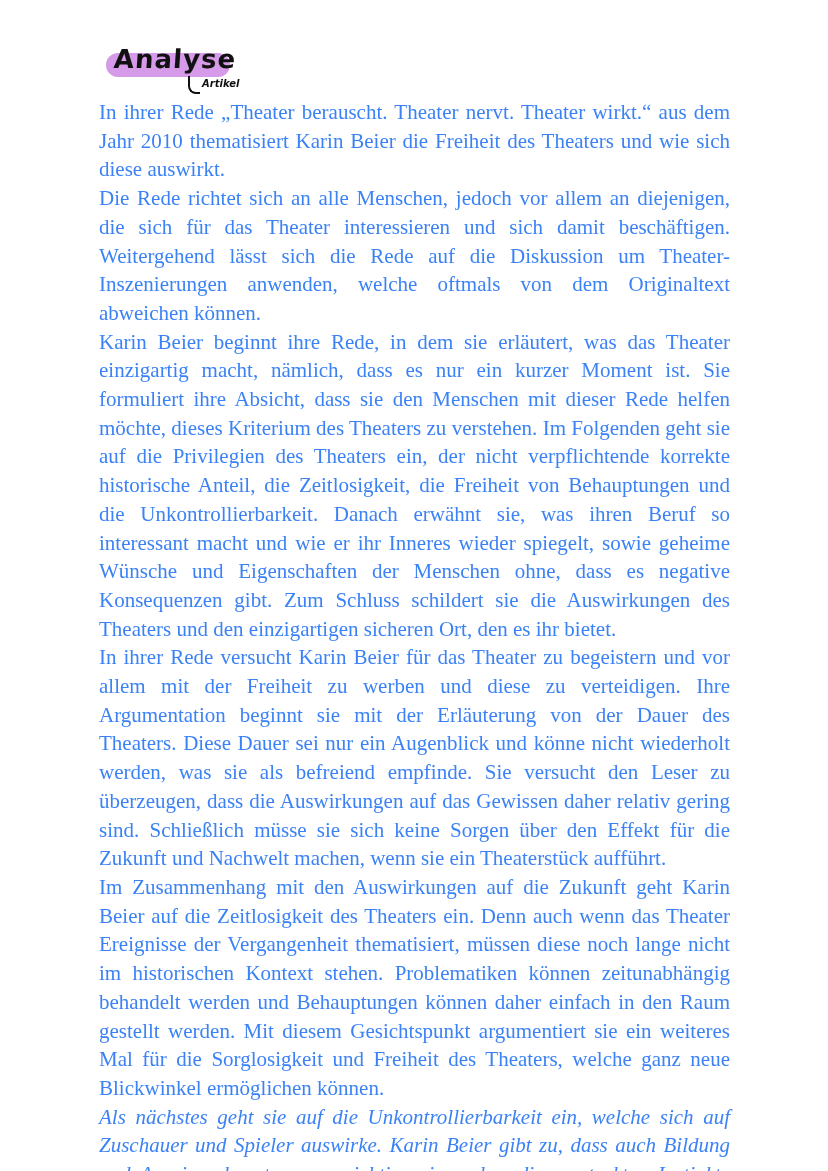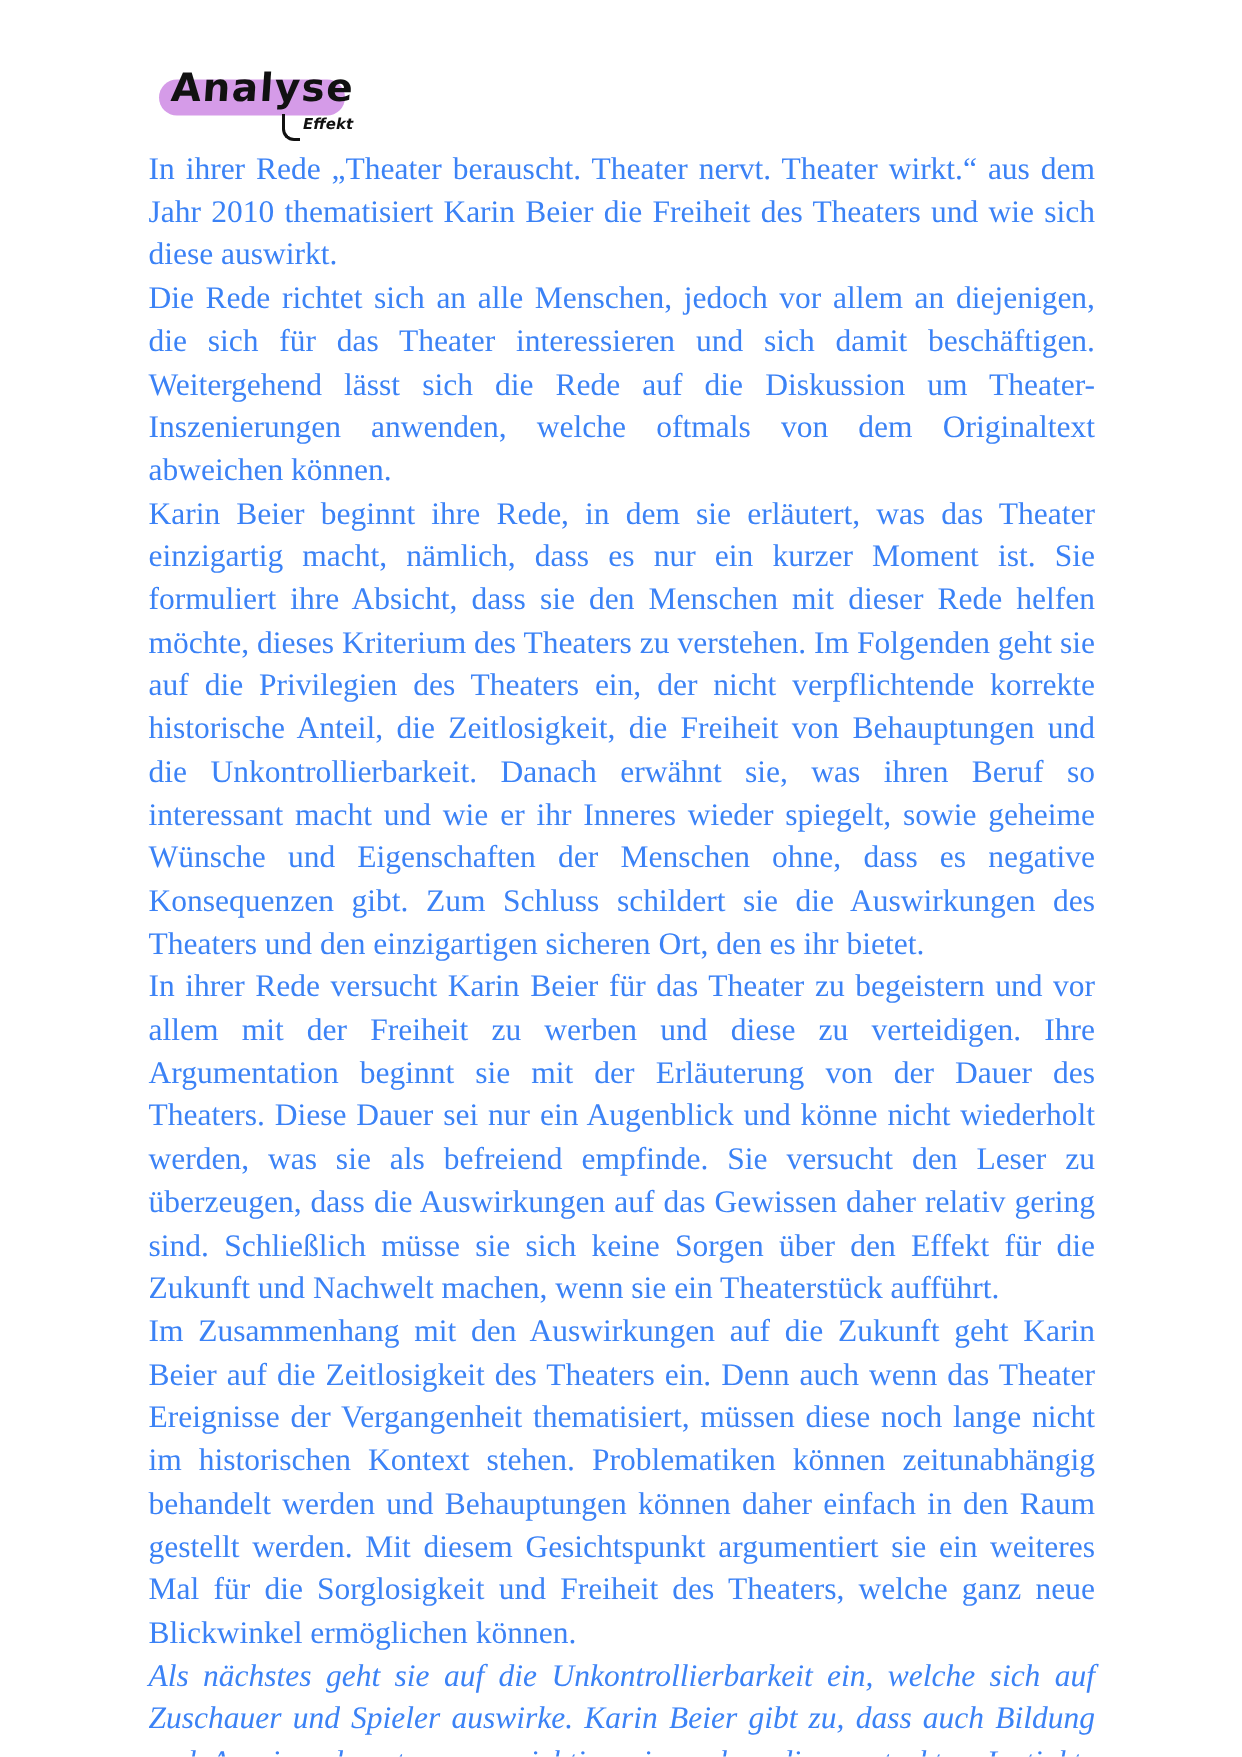--- a/index.html
+++ b/index.html
@@ -33,21 +33,21 @@
   .content p.last-cut { text-align-last: justify; font-style: italic; }
 </style>
 </head>
 <body>
 
 <div class="page">
   <div class="header">
     <div class="pill"></div>
     <div class="title">Analyse</div>
     <div class="hook"></div>
-    <div class="subtitle">Effekt</div>
+    <div class="subtitle">Artikel</div>
   </div>
 
   <div class="content">
     <p>In ihrer Rede „Theater berauscht. Theater nervt. Theater wirkt.“ aus dem Jahr 2010 thematisiert Karin Beier die Freiheit des Theaters und wie sich diese auswirkt.</p>
     <p>Die Rede richtet sich an alle Menschen, jedoch vor allem an diejenigen, die sich für das Theater interessieren und sich damit beschäftigen. Weitergehend lässt sich die Rede auf die Diskussion um Theater-Inszenierungen anwenden, welche oftmals von dem Originaltext abweichen können.</p>
     <p>Karin Beier beginnt ihre Rede, in dem sie erläutert, was das Theater einzigartig macht, nämlich, dass es nur ein kurzer Moment ist. Sie formuliert ihre Absicht, dass sie den Menschen mit dieser Rede helfen möchte, dieses Kriterium des Theaters zu verstehen. Im Folgenden geht sie auf die Privilegien des Theaters ein, der nicht verpflichtende korrekte historische Anteil, die Zeitlosigkeit, die Freiheit von Behauptungen und die Unkontrollierbarkeit. Danach erwähnt sie, was ihren Beruf so interessant macht und wie er ihr Inneres wieder spiegelt, sowie geheime Wünsche und Eigenschaften der Menschen ohne, dass es negative Konsequenzen gibt. Zum Schluss schildert sie die Auswirkungen des Theaters und den einzigartigen sicheren Ort, den es ihr bietet.</p>
     <p>In ihrer Rede versucht Karin Beier für das Theater zu begeistern und vor allem mit der Freiheit zu werben und diese zu verteidigen. Ihre Argumentation beginnt sie mit der Erläuterung von der Dauer des Theaters. Diese Dauer sei nur ein Augenblick und könne nicht wiederholt werden, was sie als befreiend empfinde. Sie versucht den Leser zu überzeugen, dass die Auswirkungen auf das Gewissen daher relativ gering sind. Schließlich müsse sie sich keine Sorgen über den Effekt für die Zukunft und Nachwelt machen, wenn sie ein Theaterstück aufführt.</p>
     <p>Im Zusammenhang mit den Auswirkungen auf die Zukunft geht Karin Beier auf die Zeitlosigkeit des Theaters ein. Denn auch wenn das Theater Ereignisse der Vergangenheit thematisiert, müssen diese noch lange nicht im historischen Kontext stehen. Problematiken können zeitunabhängig behandelt werden und Behauptungen können daher einfach in den Raum gestellt werden. Mit diesem Gesichtspunkt argumentiert sie ein weiteres Mal für die Sorglosigkeit und Freiheit des Theaters, welche ganz neue Blickwinkel ermöglichen können.</p>
     <p class="last-cut">Als nächstes geht sie auf die Unkontrollierbarkeit ein, welche sich auf Zuschauer und Spieler auswirke. Karin Beier gibt zu, dass auch Bildung und Auseinandersetzungen wichtig seien, aber die versteckten Instinkte des Menschen, welche in dem Theater geweckt werden, seien das Spannendste. Sie versucht dem Zuhörer / Leser zu verdeutlichen, dass jeder Mensch eine negative Seite in sich trage und sie dieser im Theater Platz machen könne. Nur dort habe sie die Möglichkeit diese Seite auszuleben ohne sich Sorgen um die Folgen zu machen, da dort eine</p>
   </div>

